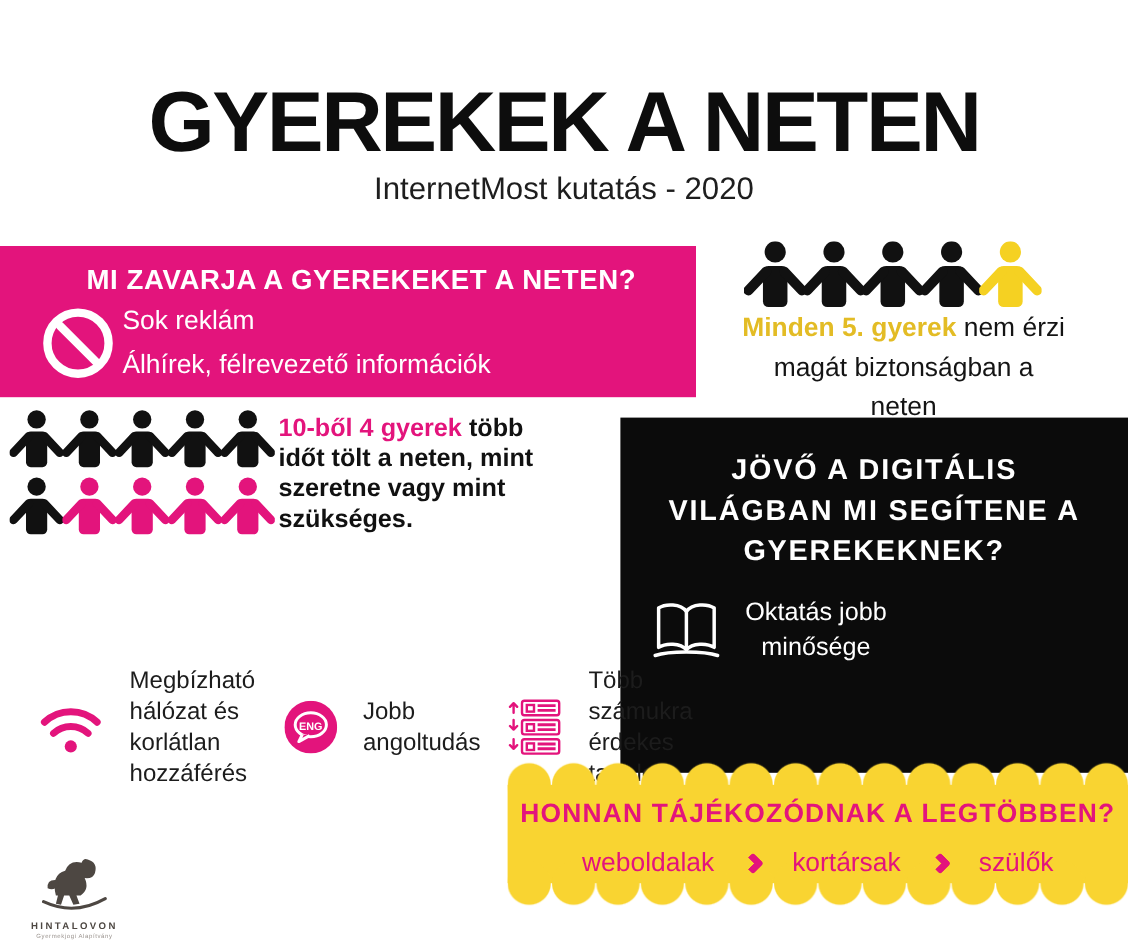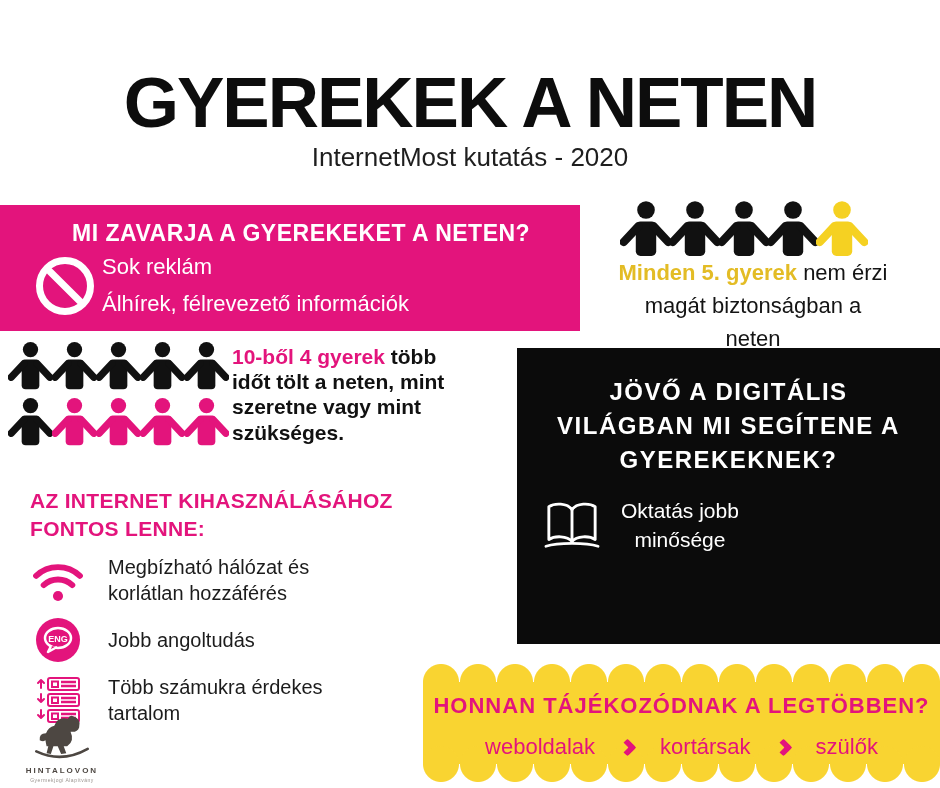--- a/index.html
+++ b/index.html
@@ -47,27 +47,27 @@
   .bb-title { font-size:24px; font-weight:bold; letter-spacing:1.5px; line-height:1.42; white-space:pre-line; }
   .bb-items { margin-top:20px; display:flex; flex-direction:column; gap:18px; }
   .bb-item { display:flex; align-items:center; gap:18px; }
   .bb-icon { flex:0 0 62px; display:flex; justify-content:center; }
   .bb-label { font-size:21px; line-height:1.35; white-space:pre-line; }
 
   
   .needs-title { position:absolute; left:30px; top:487px; font-size:21px; font-weight:bold;
                  color:#E3147C; line-height:1.35; letter-spacing:.3px; white-space:pre-line; }
   .needs-list { position:absolute; left:30px; top:554px; width:410px;
-                display:flex; flex-direction:column; gap:12px; }
+                display:flex; flex-direction:row; gap:12px; }
   .need-item { display:flex; align-items:center; gap:22px; }
-  .need-icon { flex:0 0 56px; display:flex; justify-content:center; align-items:center; }
+  .need-icon { flex:0 0 56px; display:flex; justify-content:flex-end; align-items:center; }
   .need-label { font-size:20px; line-height:1.3; color:#1c1c1c; white-space:pre-line; }
 
   
-  .bubble-box { position:absolute; left:423px; top:662px; width:517px; height:122px; }
+  .bubble-box { position:absolute; left:423px; top:634px; width:517px; height:122px; }
   .scallop { position:absolute; left:0; width:100%; height:40px; background-repeat:repeat-x;
              background-size:37px 40px;
              background-image:radial-gradient(circle 18px at 18px 20px, #F9D431 17.5px, rgba(249,212,49,0) 18.5px); }
   .scallop.top { top:0; }
   .scallop.bottom { bottom:0; }
   .bubble-body { position:absolute; left:0; right:0; top:20px; bottom:20px; background:#F9D431; }
   .bubble-content { position:absolute; inset:0; z-index:2; text-align:center; padding-top:31px; }
   .sb-title { font-size:22px; font-weight:bold; letter-spacing:1px; color:#E3147C; }
   .sb-items { margin-top:15px; display:flex; justify-content:center; align-items:center; gap:26px;
               font-size:22px; color:#E3147C; }
@@ -219,22 +219,20 @@
             <path d="M32 11 L32 44"></path>
             <path d="M5 49 C17 45 47 45 59 49"></path>
           </svg>
         </span>
         <span class="bb-label">Oktatás jobb
 minősége</span>
       </div>
     </div>
   </div>
 
-  <div class="needs-title">AZ INTERNET KIHASZNÁLÁSÁHOZ
-FONTOS LENNE:</div>
   <div class="needs-list">
     <div class="need-item">
       <span class="need-icon">
         <svg width="54" height="46" viewBox="0 0 64 52" fill="none">
           <path d="M6 21 A38 38 0 0 1 58 21" stroke="#E3147C" stroke-width="7" stroke-linecap="round"></path>
           <path d="M15 32 A25 25 0 0 1 49 32" stroke="#E3147C" stroke-width="7" stroke-linecap="round"></path>
           <circle cx="32" cy="45" r="6" fill="#E3147C"></circle>
         </svg>
       </span>
       <span class="need-label">Megbízható hálózat és

